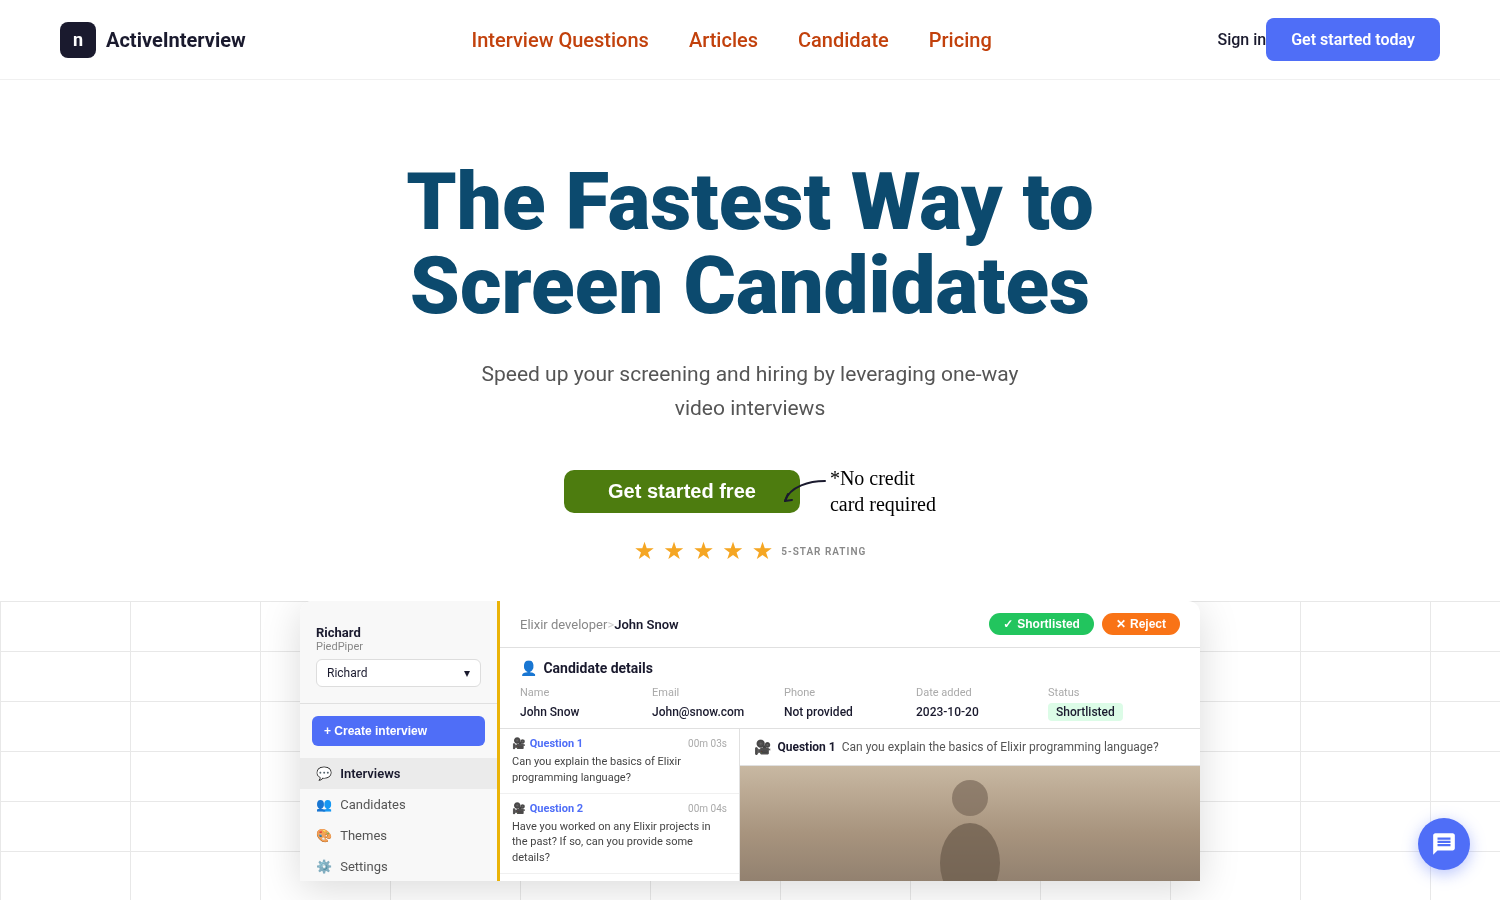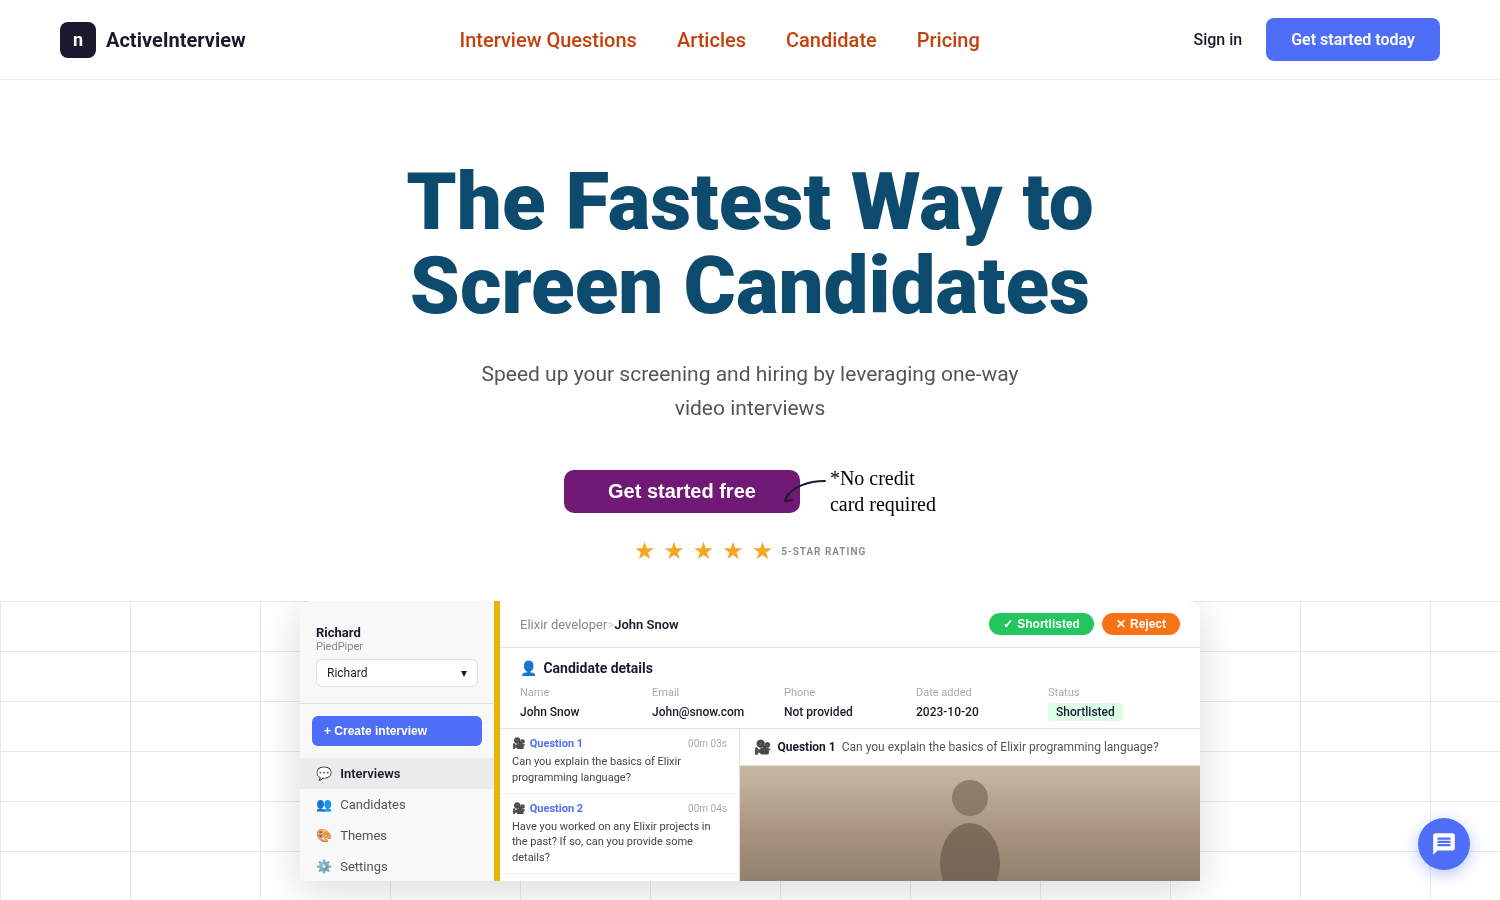--- a/index.html
+++ b/index.html
@@ -55,21 +55,20 @@
     }
     .nav-links a {
       text-decoration: none;
       color: #c2410c;
       font-size: 20px;
       font-weight: 500;
     }
     .nav-right {
       display: flex;
       align-items: center;
-      gap: 24px;
     }
     .sign-in-link {
       text-decoration: none;
       color: #1a1a2e;
       font-size: 16px;
       font-weight: 500;
     }
     .btn-cta-nav {
       background: #4f6ef7;
       color: #fff;
@@ -105,21 +104,21 @@
     }
     .hero-cta-group {
       display: flex;
       align-items: center;
       justify-content: center;
       gap: 0;
       margin-bottom: 20px;
       position: relative;
     }
     .btn-cta-hero {
-      background: #701a75;
+      background: #4d7c0f;
       color: #fff;
       border: none;
       border-radius: 10px;
       padding: 10px 44px;
       font-size: 20px;
       font-weight: 700;
       cursor: pointer;
       position: relative;
     }
     .no-credit-card {
@@ -184,21 +183,21 @@
     }
 
     
     .app-mock {
       display: flex;
       height: 100%;
     }
     .app-sidebar {
       width: 200px;
       background: #f8f8f8;
-      border-right: 6px solid #eab308;
+      border-right: 3px solid #eab308;
       padding: 16px 0;
       flex-shrink: 0;
     }
     .sidebar-company {
       padding: 8px 16px 16px;
       border-bottom: 1px solid #e0e0e0;
       margin-bottom: 12px;
     }
     .sidebar-company-name {
       font-size: 13px;

